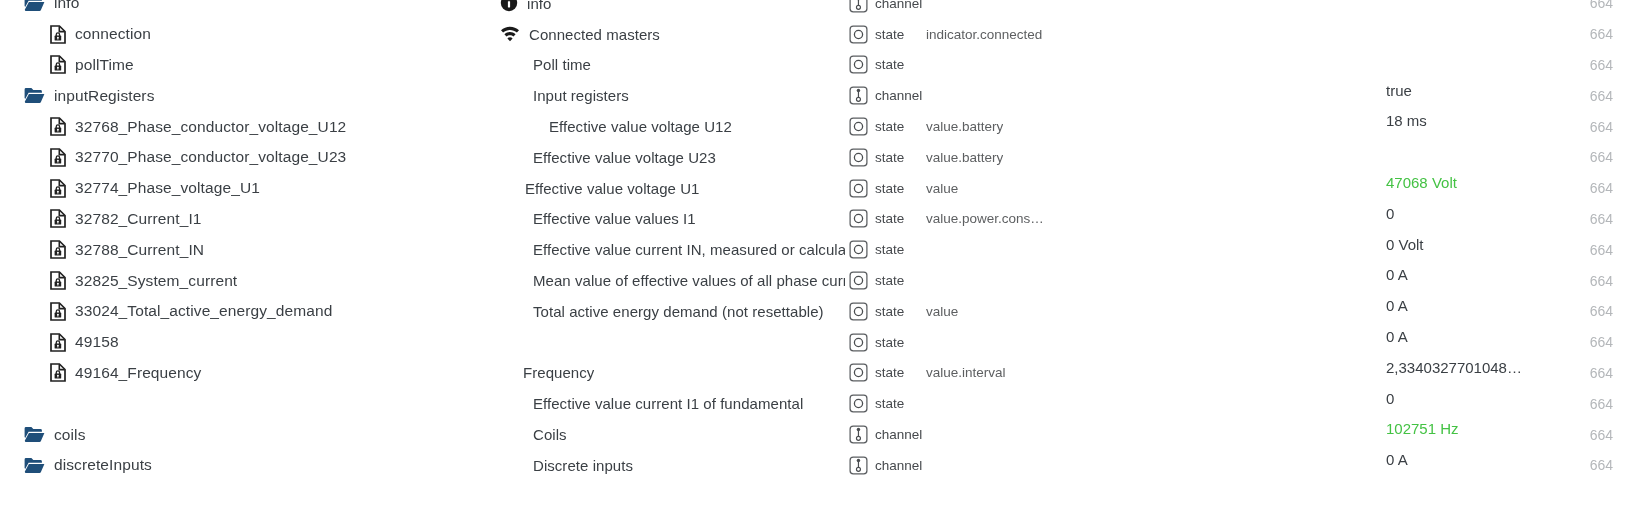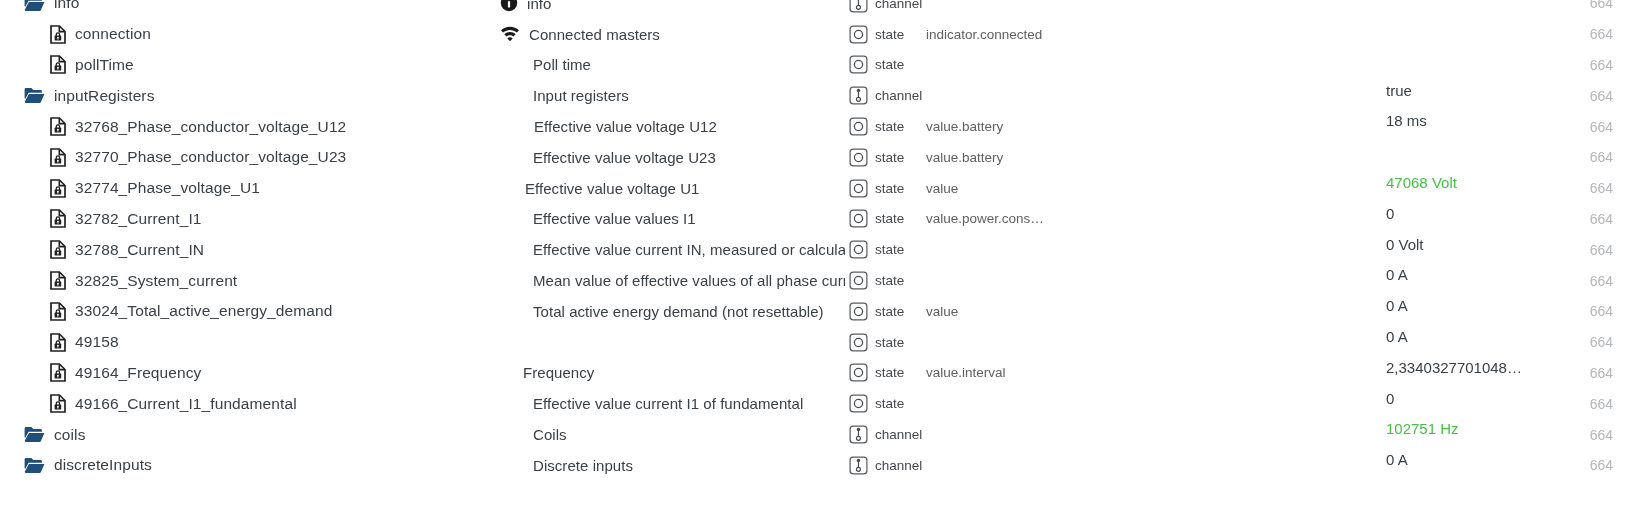--- a/index.html
+++ b/index.html
@@ -236,21 +236,21 @@
               <path d="M5.6 9.6a2.3 2.3 0 0 1 4.6 0v1.4H8.9V9.6a1 1 0 0 0-2 0v1.4H5.6Z" fill="#212121"></path>
               <rect x="4.6" y="10.6" width="6.6" height="5" rx="0.6" fill="#212121"></rect>
               <circle cx="7.9" cy="12.6" r="0.95" fill="#ffffff"></circle>
               <rect x="7.45" y="12.5" width="0.9" height="2.1" fill="#ffffff"></rect>
             </svg>
           </span>
           <span class="tree-label">32768_Phase_conductor_voltage_U12</span>
         </div>
       </div>
       <div class="c-name">
-        <span class="name-label" style="margin-left:34px">Effective value voltage U12</span>
+        <span class="name-label" style="margin-left:49px">Effective value voltage U12</span>
       </div>
       <div class="c-type">
         <span class="ico">
           <svg width="19" height="19" viewBox="0 0 19 19">
             <rect x="1.1" y="1.1" width="16.8" height="16.8" rx="3.1" fill="#ffffff" stroke="#5a5d60" stroke-width="1.25"></rect>
             <circle cx="9.5" cy="9.5" r="4.1" fill="#ffffff" stroke="#4a4d50" stroke-width="1.3"></circle>
           </svg>
         </span>
         <span class="type-label">state</span>
       </div>
@@ -562,35 +562,20 @@
         <span class="role-label">value.interval</span>
       </div>
       <div class="c-val">
         <span class="val-label hl">102751 Hz</span>
       </div>
       <div class="c-num">
         <span class="num-label">664</span>
       </div>
     </div>
     <div class="row" style="top: 388.4px;">
-      <div class="c-tree">
-        <div class="tw ind-1">
-          <span class="ico">
-            <svg width="16" height="19" viewBox="0 0 16 19">
-              <path d="M1 1h8.4L15 6.5V18H1Z" fill="none" stroke="#212121" stroke-width="1.7"></path>
-              <path d="M9.3 1.2v5.4H14.6" fill="none" stroke="#212121" stroke-width="1.6"></path>
-              <path d="M5.6 9.6a2.3 2.3 0 0 1 4.6 0v1.4H8.9V9.6a1 1 0 0 0-2 0v1.4H5.6Z" fill="#212121"></path>
-              <rect x="4.6" y="10.6" width="6.6" height="5" rx="0.6" fill="#212121"></rect>
-              <circle cx="7.9" cy="12.6" r="0.95" fill="#ffffff"></circle>
-              <rect x="7.45" y="12.5" width="0.9" height="2.1" fill="#ffffff"></rect>
-            </svg>
-          </span>
-          <span class="tree-label">49166_Current_I1_fundamental</span>
-        </div>
-      </div>
       <div class="c-name">
         <span class="name-label" style="margin-left:33px">Effective value current I1 of fundamental</span>
       </div>
       <div class="c-type">
         <span class="ico">
           <svg width="19" height="19" viewBox="0 0 19 19">
             <rect x="1.1" y="1.1" width="16.8" height="16.8" rx="3.1" fill="#ffffff" stroke="#5a5d60" stroke-width="1.25"></rect>
             <circle cx="9.5" cy="9.5" r="4.1" fill="#ffffff" stroke="#4a4d50" stroke-width="1.3"></circle>
           </svg>
         </span>

